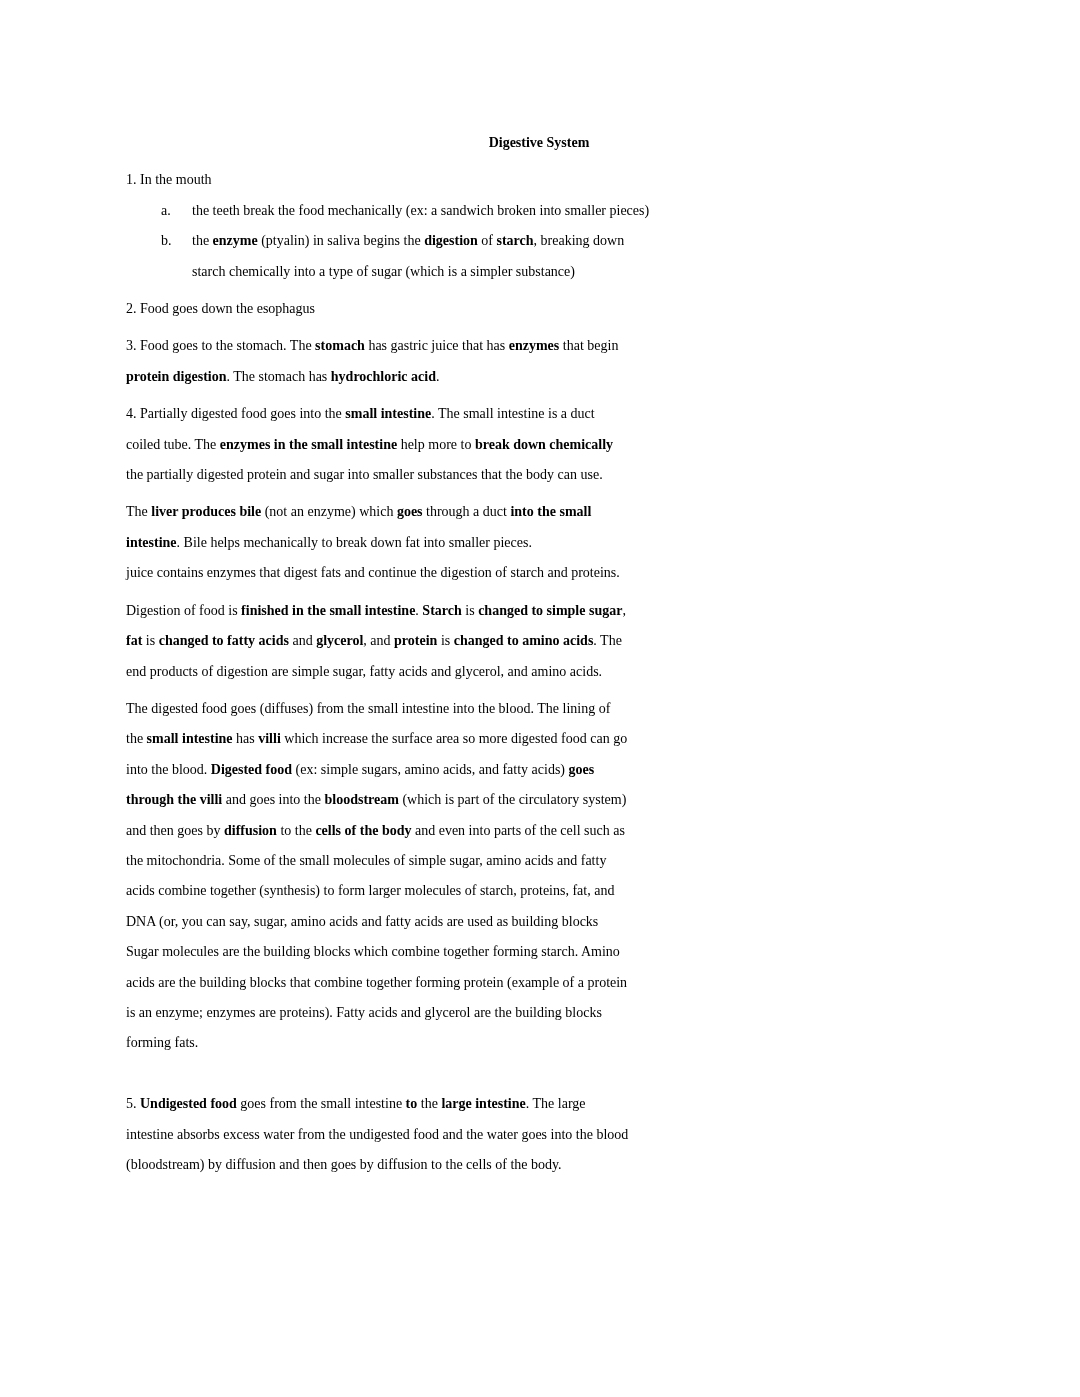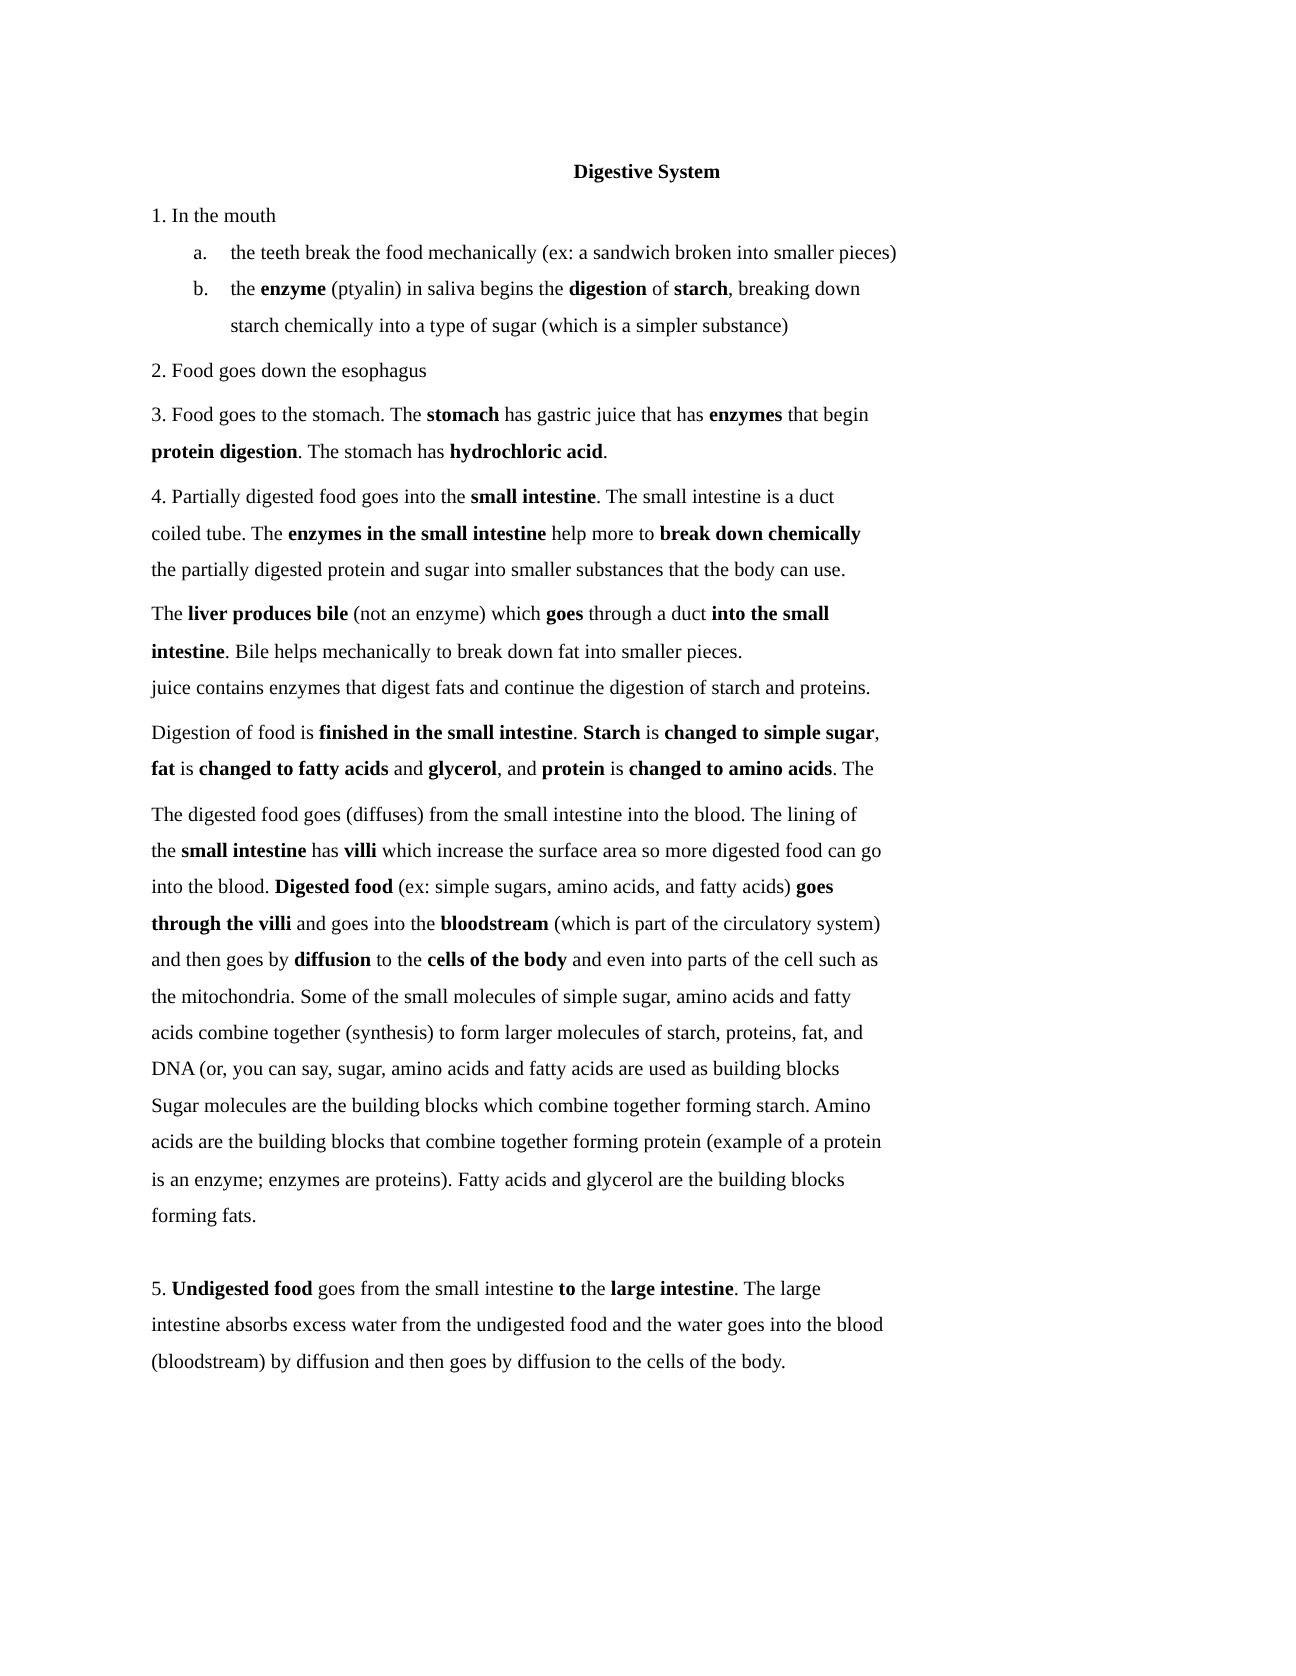--- a/index.html
+++ b/index.html
@@ -11,21 +11,21 @@
     width: 1080px;
     height: 1397px;
     overflow: hidden;
   }
   .page {
     box-sizing: border-box;
     width: 1080px;
     height: 1397px;
     padding: 128px 128px 0 126px;
     font-family: "Liberation Serif", serif;
-    font-size: 17px;
+    font-size: 14px;
     color: #000000;
     background: #ffffff;
   }
   .doc-title {
     text-align: center;
     font-weight: bold;
     line-height: 30.4px;
     white-space: nowrap;
   }
   .block {
@@ -92,20 +92,21 @@
       <div class="block">
         <div class="line"><span>The </span><span class="b">liver produces bile</span><span> (not an enzyme) which </span><span class="b">goes</span><span> through a duct </span><span class="b">into the small</span></div>
         <div class="line"><span class="b">intestine</span><span>. Bile helps mechanically to break down fat into smaller pieces.</span></div>
       </div>
       <div class="block tight">
         <div class="line"><span>juice contains enzymes that digest fats and continue the digestion of starch and proteins.</span></div>
       </div>
       <div class="block center">
         <div class="line"><span>Digestion of food is </span><span class="b">finished in the small intestine</span><span>. </span><span class="b">Starch</span><span> is </span><span class="b">changed to simple sugar</span><span>,</span></div>
         <div class="line"><span class="b">fat</span><span> is </span><span class="b">changed to fatty acids</span><span> and </span><span class="b">glycerol</span><span>, and </span><span class="b">protein</span><span> is </span><span class="b">changed to amino acids</span><span>. The</span></div>
+        <div class="line"><span>end products of digestion are simple sugar, fatty acids and glycerol, and amino acids.</span></div>
       </div>
       <div class="block">
         <div class="line"><span>The digested food goes (diffuses) from the small intestine into the blood. The lining of</span></div>
         <div class="line"><span>the </span><span class="b">small intestine</span><span> has </span><span class="b">villi</span><span> which increase the surface area so more digested food can go</span></div>
         <div class="line"><span>into the blood. </span><span class="b">Digested food</span><span> (ex: simple sugars, amino acids, and fatty acids) </span><span class="b">goes</span></div>
         <div class="line"><span class="b">through the villi</span><span> and goes into the </span><span class="b">bloodstream</span><span> (which is part of the circulatory system)</span></div>
         <div class="line"><span>and then goes by </span><span class="b">diffusion</span><span> to the </span><span class="b">cells of the body</span><span> and even into parts of the cell such as</span></div>
         <div class="line"><span>the mitochondria. Some of the small molecules of simple sugar, amino acids and fatty</span></div>
         <div class="line"><span>acids combine together (synthesis) to form larger molecules of starch, proteins, fat, and</span></div>
         <div class="line"><span>DNA (or, you can say, sugar, amino acids and fatty acids are used as building blocks</span></div>

